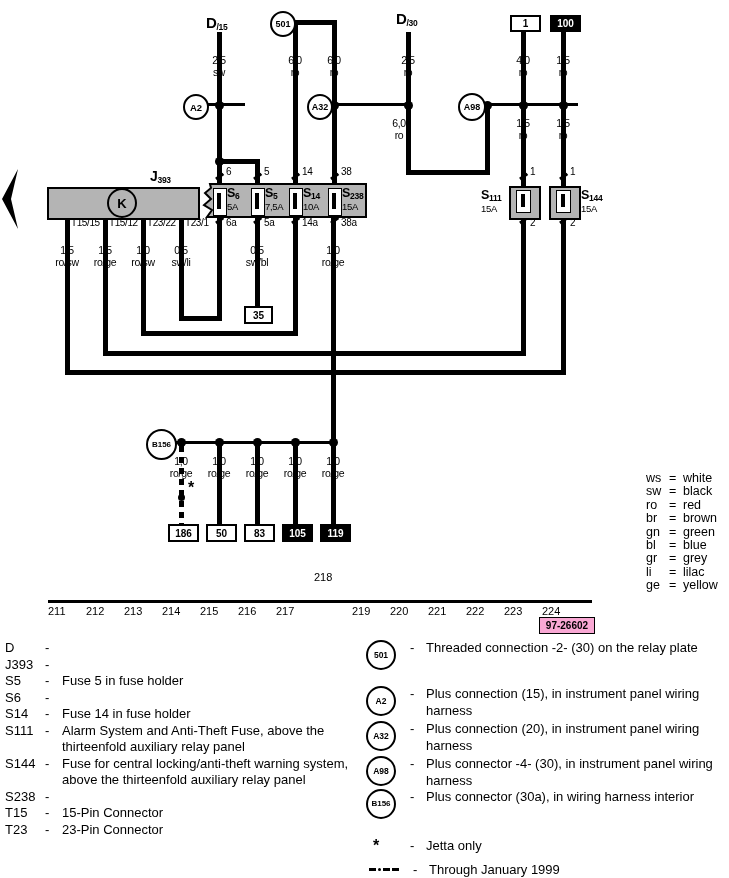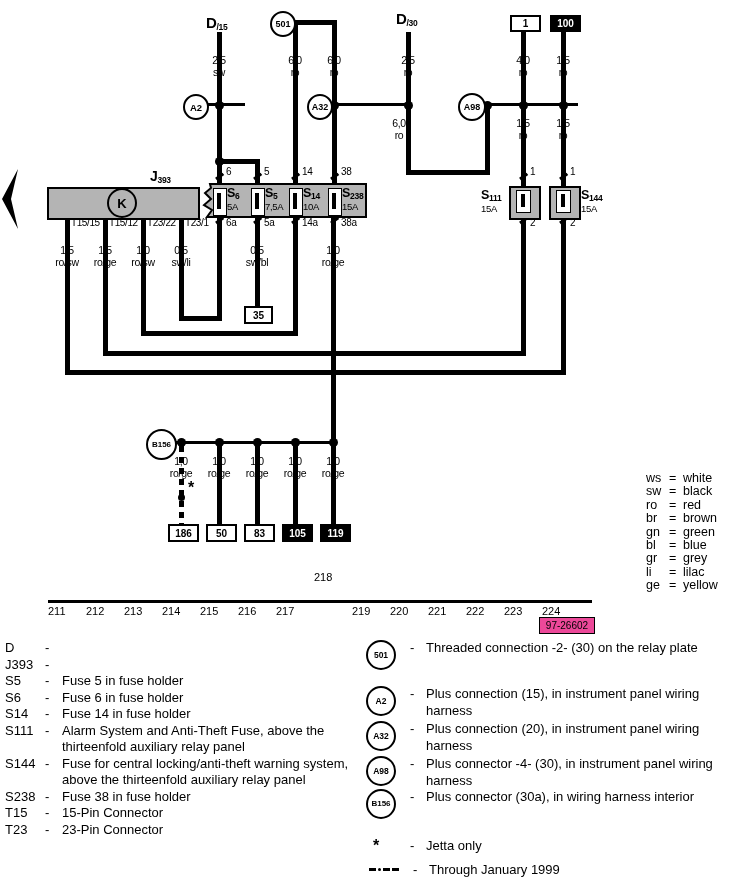--- a/index.html
+++ b/index.html
@@ -25,21 +25,21 @@
   .term{position:absolute;font-size:10px;letter-spacing:-0.4px;z-index:5;}
   .comp{position:absolute;font-weight:bold;font-size:13px;letter-spacing:-0.3px;z-index:5;}
   .sb{font-size:8.5px;font-weight:bold;vertical-align:-2px;letter-spacing:-0.3px;}
   .amp{display:block;font-size:9.5px;font-weight:normal;letter-spacing:-0.3px;}
   
   .panel{position:absolute;background:#b4b4b4;border:2px solid #000;z-index:2;}
   .fuse-out{position:absolute;width:12px;height:26px;background:#fff;border:1.5px solid #000;z-index:3;}
   .fuse-bar{position:absolute;width:4px;height:16px;background:#000;z-index:4;}
   
   .track{position:absolute;width:38px;font-size:11px;}
-  .numbox{position:absolute;border:1.5px solid #000;background:#ec4899;display:flex;align-items:center;justify-content:center;font-size:10px;}
+  .numbox{position:absolute;border:1.5px solid #000;background:#f9a8d4;display:flex;align-items:center;justify-content:center;font-size:10px;font-weight:bold;}
   .clrow{line-height:13.4px;font-size:12.5px;white-space:nowrap;}
   .clcode{display:inline-block;width:23px;}
   .cleq{display:inline-block;width:14px;}
   .leg{position:absolute;font-size:13px;line-height:16.5px;}
   .lrow{display:flex;align-items:flex-start;}
   .lterm{width:40px;flex:none;}
   .ldash{width:17px;flex:none;}
   .ldesc{flex:1;}
   .crow{display:flex;align-items:flex-start;}
   .csym{width:44px;flex:none;display:flex;justify-content:flex-start;}
@@ -347,41 +347,39 @@
         <span class="ldash">-</span>
       </div>
     <div class="lrow">
         <span class="lterm">S5</span>
         <span class="ldash">-</span>
         <span class="ldesc">Fuse 5 in fuse holder</span>
       </div>
     <div class="lrow">
         <span class="lterm">S6</span>
         <span class="ldash">-</span>
-        <span class="ldesc">Fuse 6 in fuse holder</span>
       </div>
     <div class="lrow">
         <span class="lterm">S14</span>
         <span class="ldash">-</span>
         <span class="ldesc">Fuse 14 in fuse holder</span>
       </div>
     <div class="lrow">
         <span class="lterm">S111</span>
         <span class="ldash">-</span>
         <span class="ldesc">Alarm System and Anti-Theft Fuse, above the thirteenfold auxiliary relay panel</span>
       </div>
     <div class="lrow">
         <span class="lterm">S144</span>
         <span class="ldash">-</span>
         <span class="ldesc">Fuse for central locking/anti-theft warning system, above the thirteenfold auxiliary relay panel</span>
       </div>
     <div class="lrow">
         <span class="lterm">S238</span>
         <span class="ldash">-</span>
-        <span class="ldesc">Fuse 38 in fuse holder</span>
       </div>
     <div class="lrow">
         <span class="lterm">T15</span>
         <span class="ldash">-</span>
         <span class="ldesc">15-Pin Connector</span>
       </div>
     <div class="lrow">
         <span class="lterm">T23</span>
         <span class="ldash">-</span>
         <span class="ldesc">23-Pin Connector</span>

